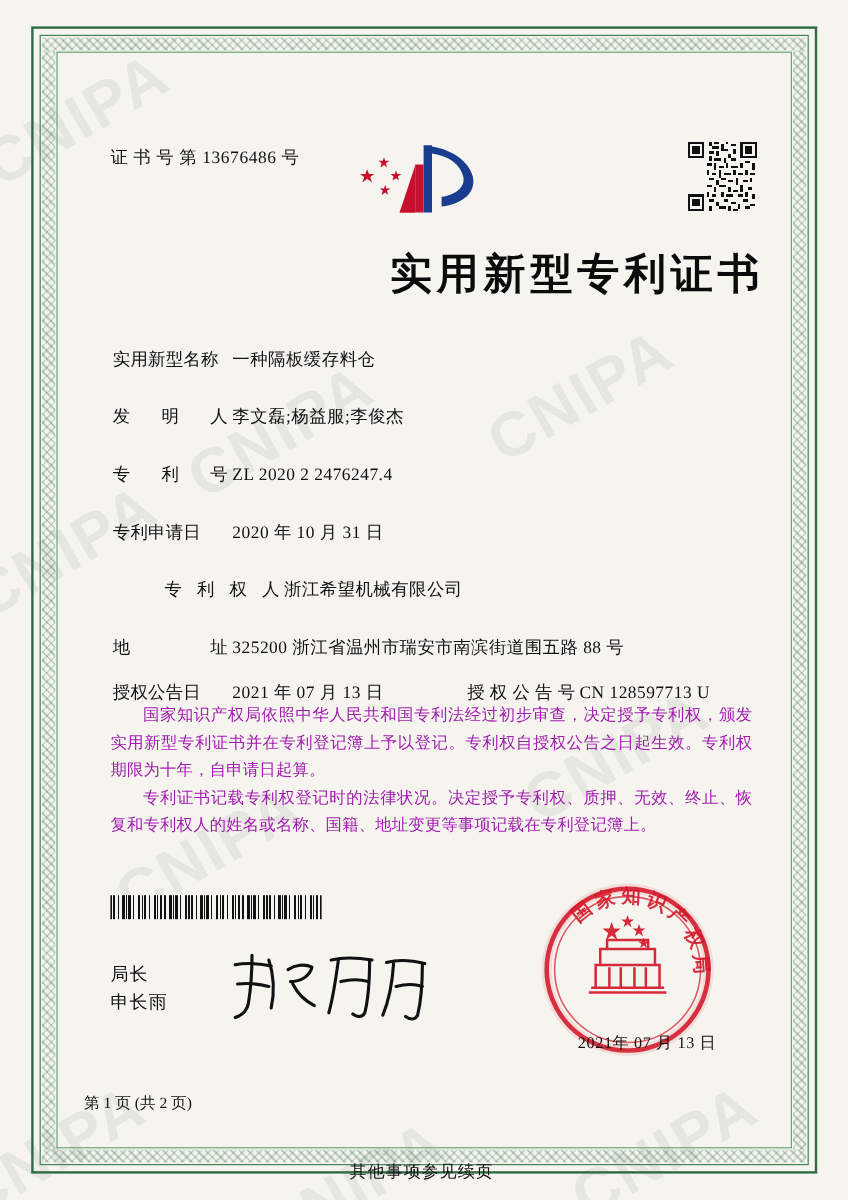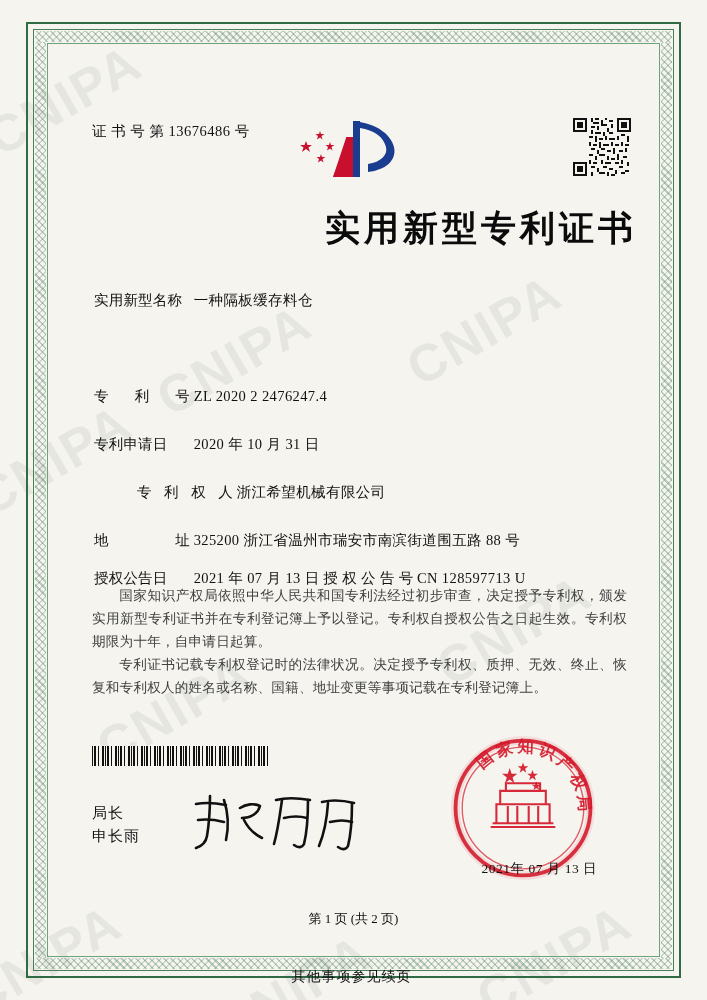--- a/index.html
+++ b/index.html
@@ -153,34 +153,35 @@
     text-align: justify;
     text-align-last: justify;
     width: 96px;
   }
   .field .val {
     letter-spacing: 0.4px;
   }
 
   #row-pub .lbl2 {
     display: inline-block;
+    margin-left: 66px;
     width: 90px;
     text-align: justify;
     text-align-last: justify;
   }
 
   
   #para {
     position: absolute;
     left: 22px;
     right: 10px;
     top: 524px;
     font-size: 13.6px;
     line-height: 23px;
-    color: #404040;
+    color: #a21caf;
     text-align: justify;
     letter-spacing: 0.2px;
   }
   #para p {
     margin: 0 0 0 0;
     text-indent: 2em;
   }
 
   
   #barcode {
@@ -228,21 +229,20 @@
     font-size: 13.5px;
     color: #111;
     letter-spacing: 0.5px;
   }
 
   #page-no {
     position: absolute;
     left: 0;
     right: 0;
     bottom: 12px;
-    text-align: center;
     font-size: 13px;
     color: #111;
     margin-top: 48px;
   }
 
   #footer-note {
     position: absolute;
     left: 0;
     right: 4px;
     bottom: 14px;
@@ -375,20 +375,24 @@
       </g>
     </svg>
 
     <div id="doc-title">实用新型专利证书</div>
 
     <div class="field" style="top:230px;">
       <span class="lbl">实用新型名称</span>
       <span class="val">一种隔板缓存料仓</span>
     </div>
 
+    <div class="field" style="top:278px;">
+      <span class="lbl sp">发明人</span>
+      <span class="val">李文磊;杨益服;李俊杰</span>
+    </div>
 
     <div class="field" style="top:326px;">
       <span class="lbl sp">专利号</span>
       <span class="val">ZL 2020 2 2476247.4</span>
     </div>
 
     <div class="field" style="top:374px;">
       <span class="lbl">专利申请日</span>
       <span class="val">2020 年 10 月 31 日</span>
     </div>

